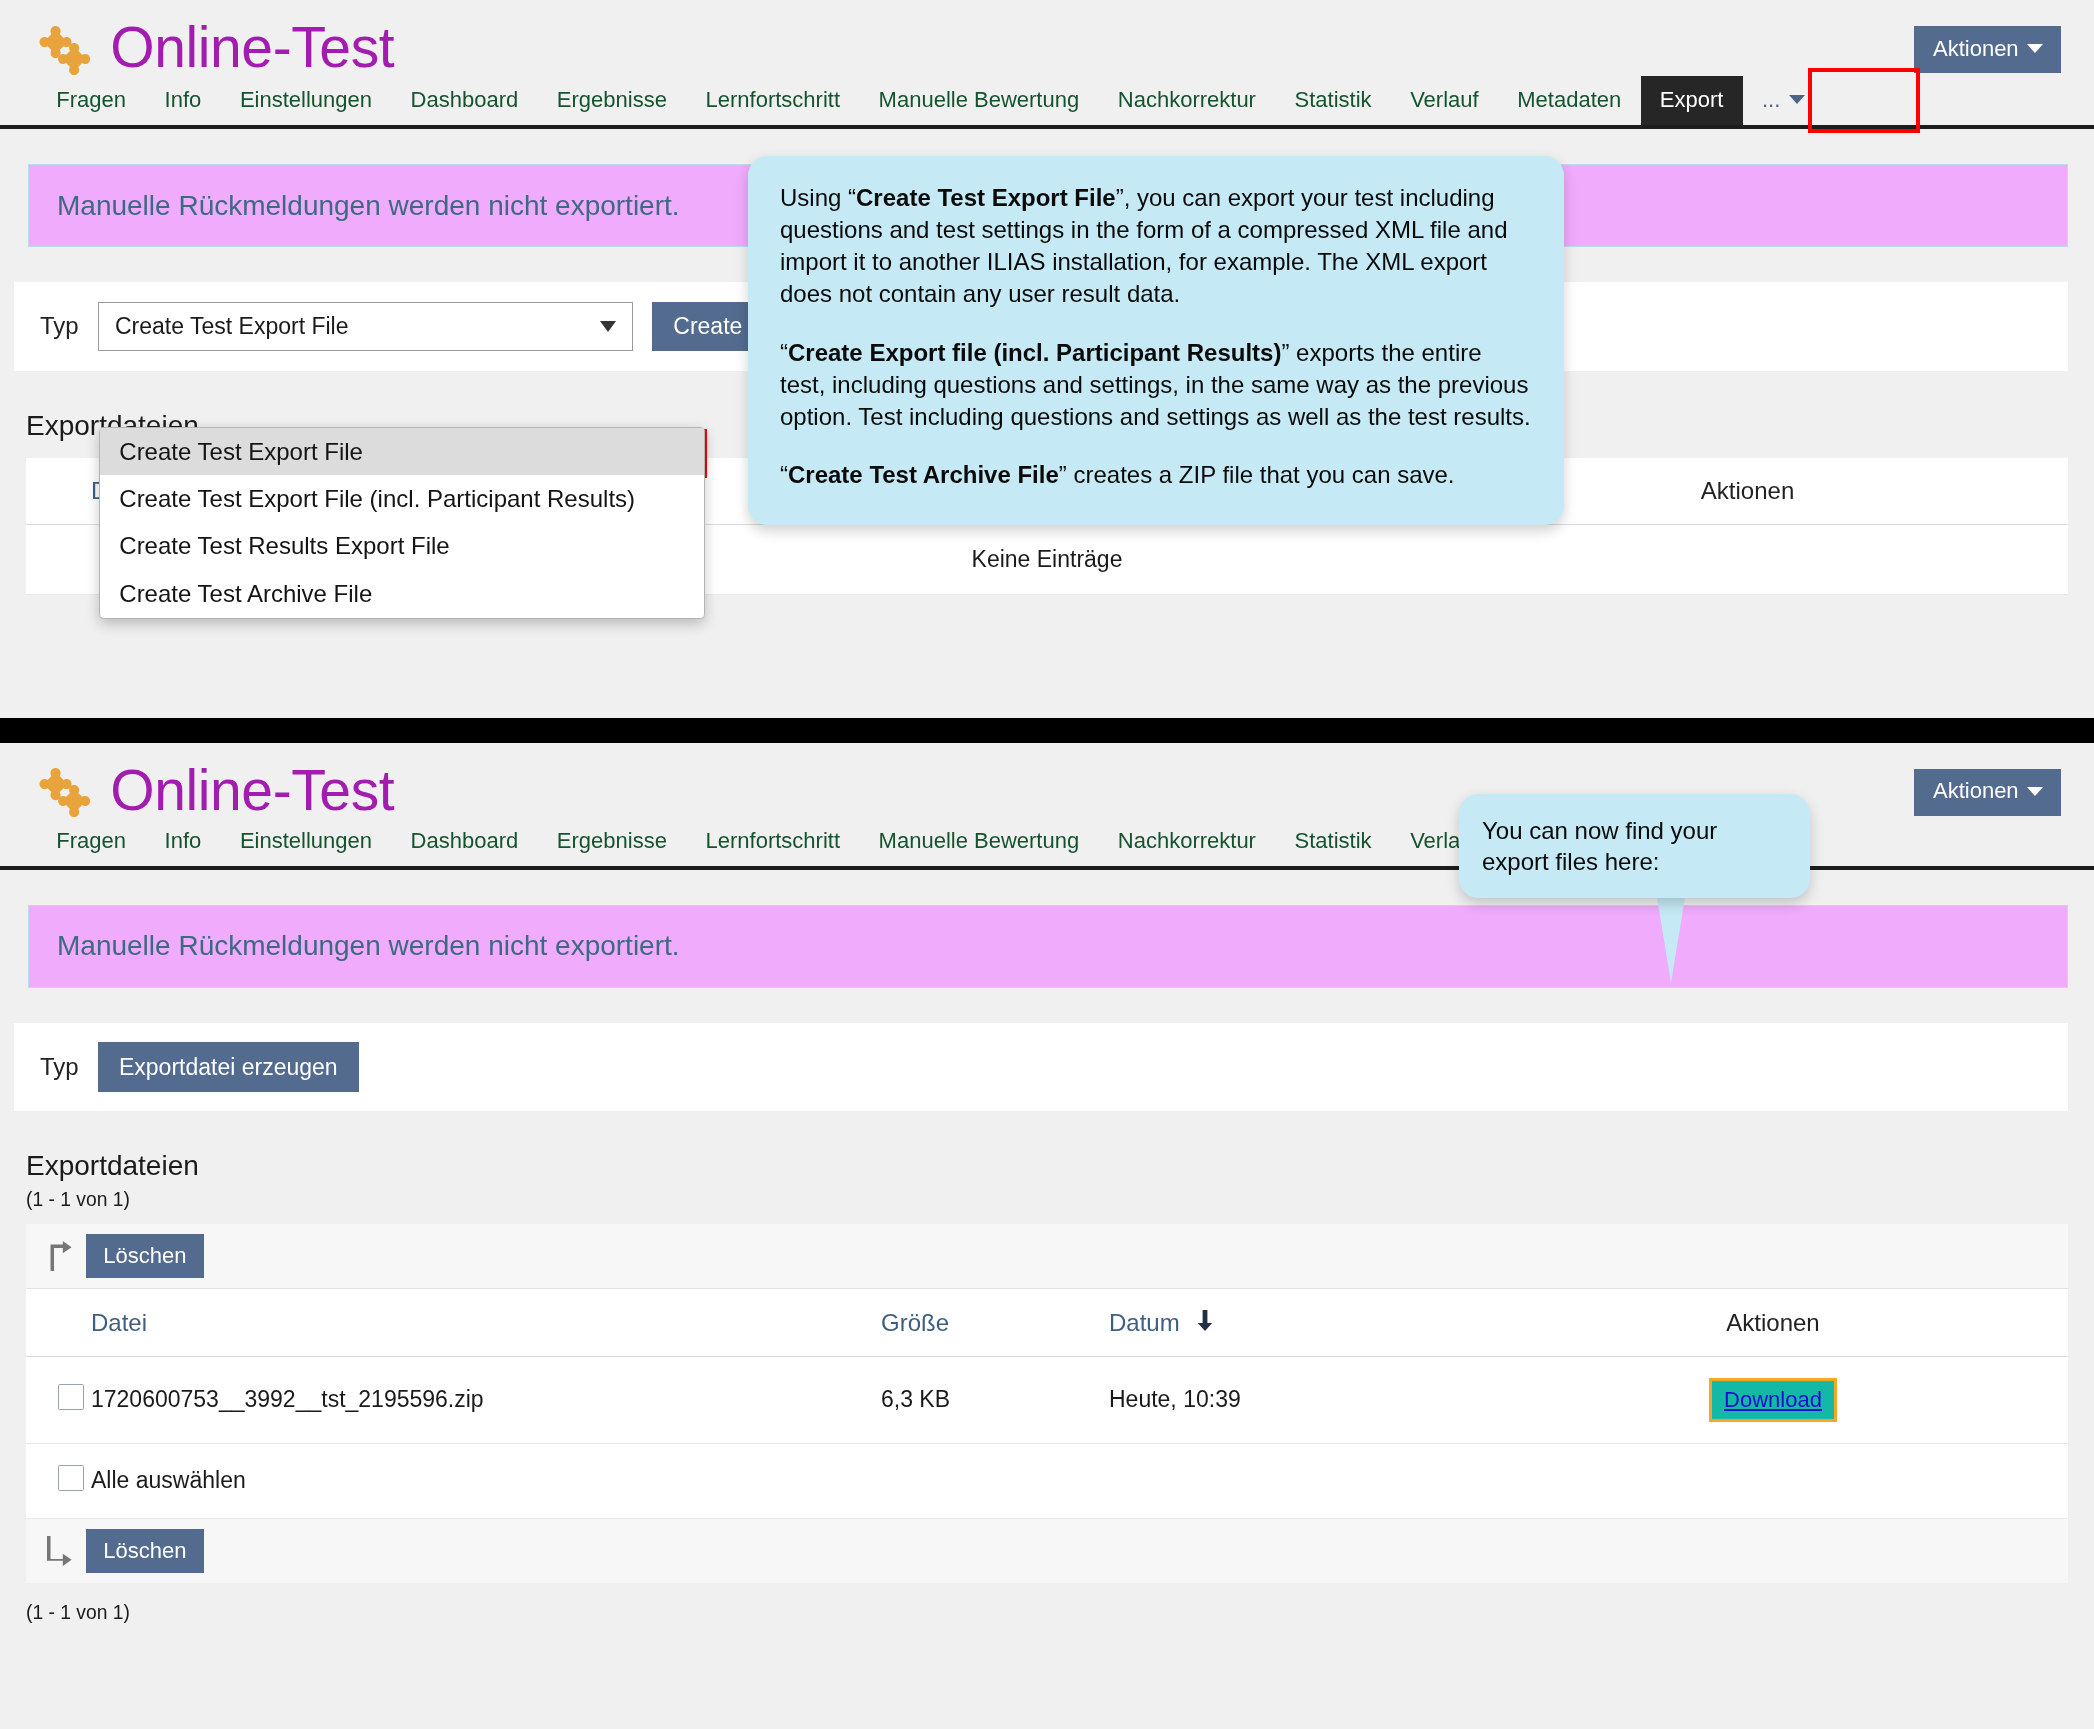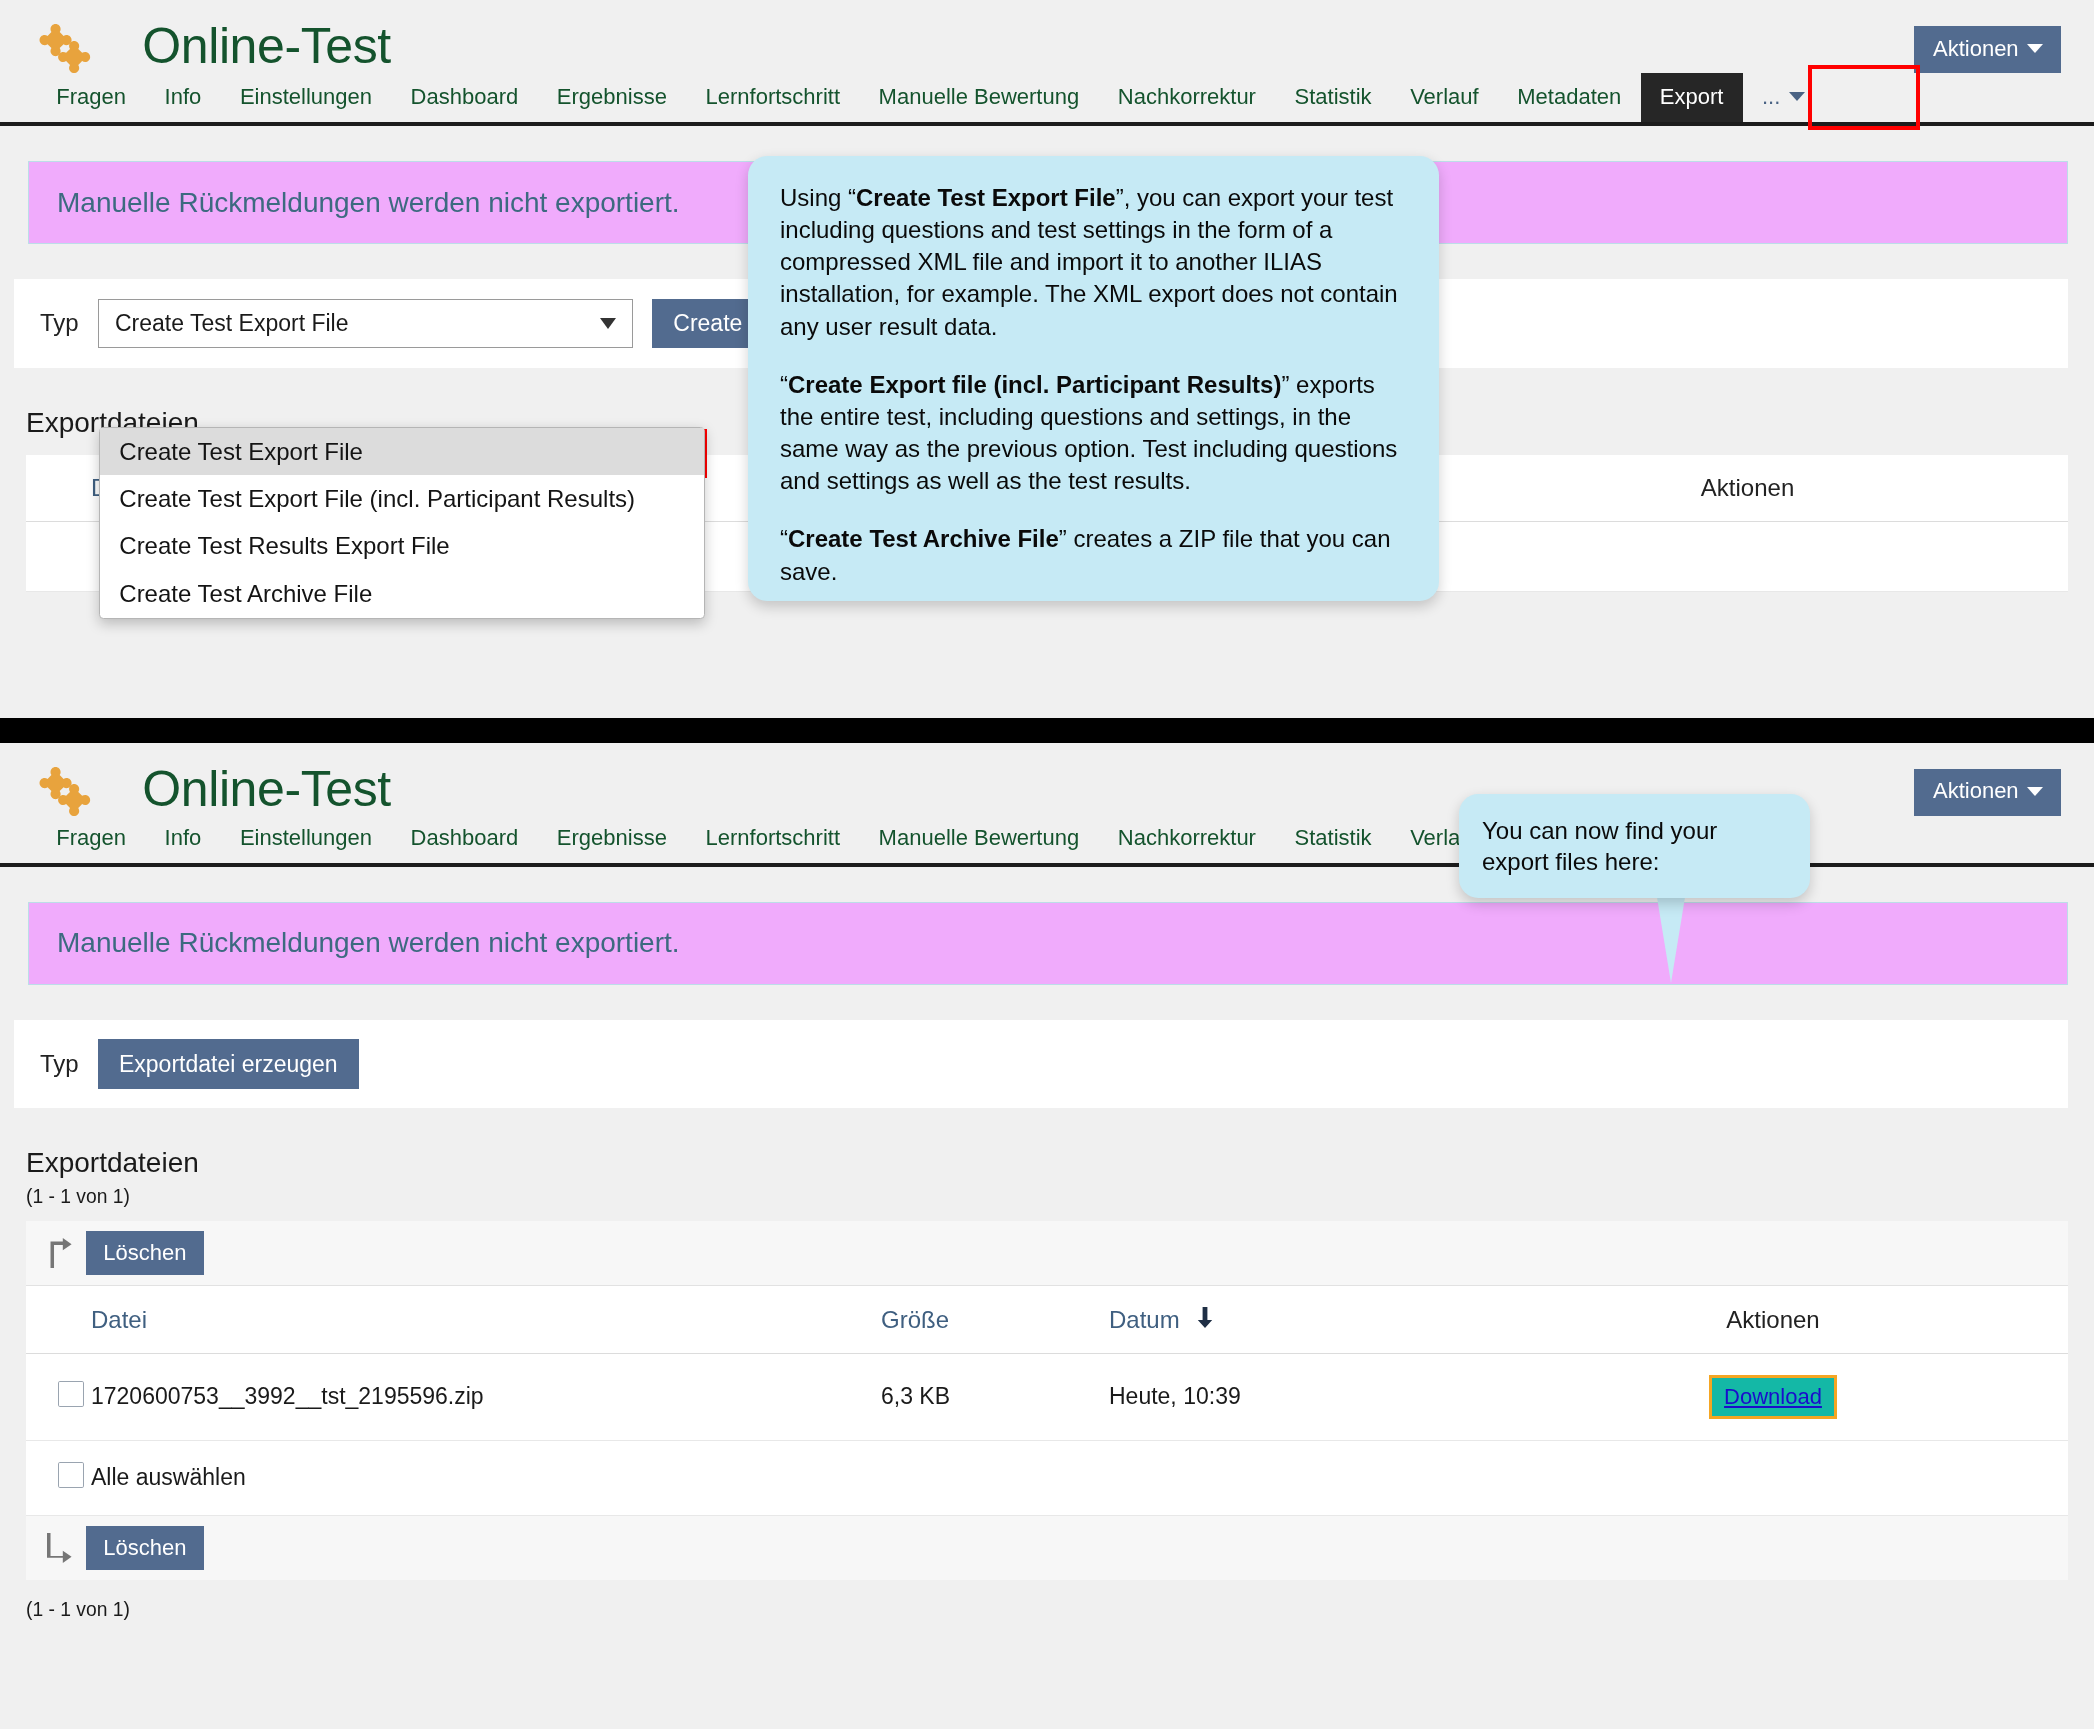--- a/index.html
+++ b/index.html
@@ -17,22 +17,22 @@
   #panel-bottom { height: 987px; }
 
   
   .page-header {
     display: flex; align-items: center;
     padding: 19.3px 0 0 37px;
     position: relative;
   }
   .puzzle-icon { width: 54px; height: 54px; flex: 0 0 54px; margin-right: 19.3px; }
   .page-title {
-    font-size: 50px; font-weight: 400; color: #14532d;
-    letter-spacing: -0.4px; line-height: 1; margin-left: 32px;
+    font-size: 57px; font-weight: 400; color: #a21caf;
+    letter-spacing: -0.4px; line-height: 1;
   }
   .actions-btn {
     position: absolute; right: 33px; top: 26px;
     background: #526b8f; color: #ffffff;
     border: none; padding: 9.7px 17.6px 11.4px 19.3px;
     font-size: 22px; font-family: "Liberation Sans", sans-serif;
     cursor: pointer; display: flex; align-items: center; gap: 8.8px;
   }
   .caret-down {
     width: 0; height: 0;
@@ -164,22 +164,22 @@
   .empty-msg { text-align: center; font-size: 24px; color: #1a1a1a; padding: 35px 0; background:#fff; }
 
   
   .callout {
     position: absolute; z-index: 60;
     background: #c6eaf5; border-radius: 19.3px;
     box-shadow: 0 5.3px 12.3px rgba(0,0,0,0.18);
     color: #0a0a0a;
   }
   #tooltip-help {
-    left: 748px; top: 156px; width: 691px;
-    padding: 26px 32px 13px 32px;
+    left: 748px; top: 156px; width: 816px;
+    padding: 26px 32px 34px 32px;
   }
   #tooltip-help p { margin: 0 0 26px 0; font-size: 24px; line-height: 1.34; }
   #tooltip-help p:last-child { margin-bottom: 0; }
   #tooltip-help b { font-weight: bold; }
   #callout-export {
     left: 1459px; top: 1259px; width: 351px;
     padding: 21px 23px; font-size: 24px; line-height: 1.3;
   }
   .callout-tail {
     position: absolute; width: 0; height: 0;

